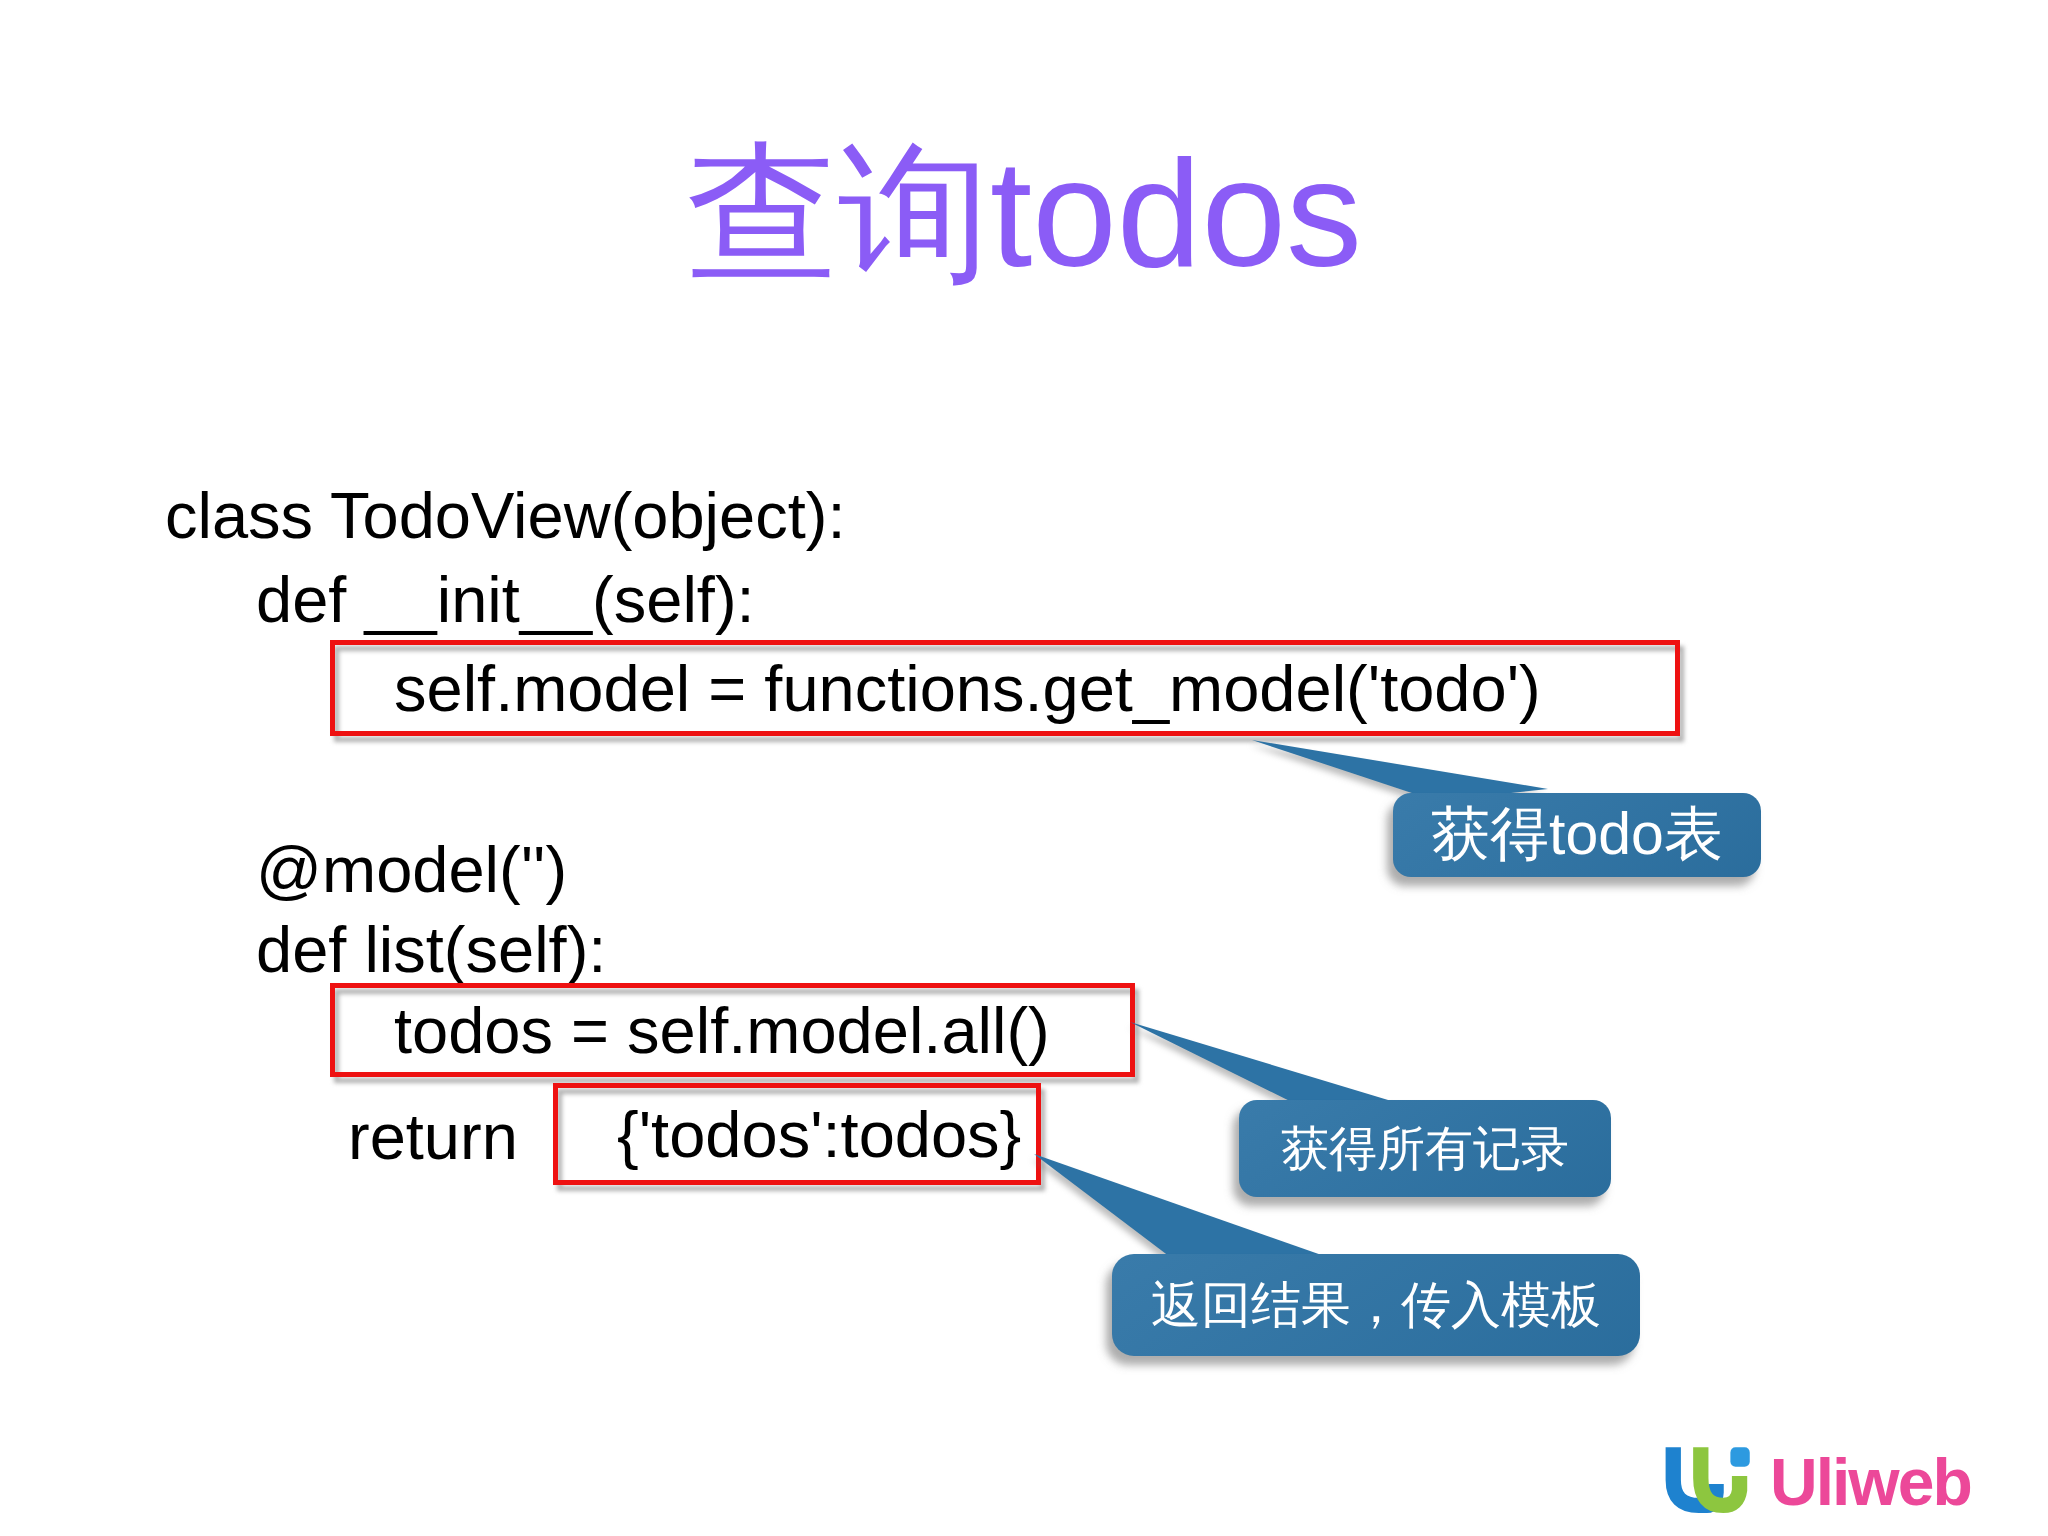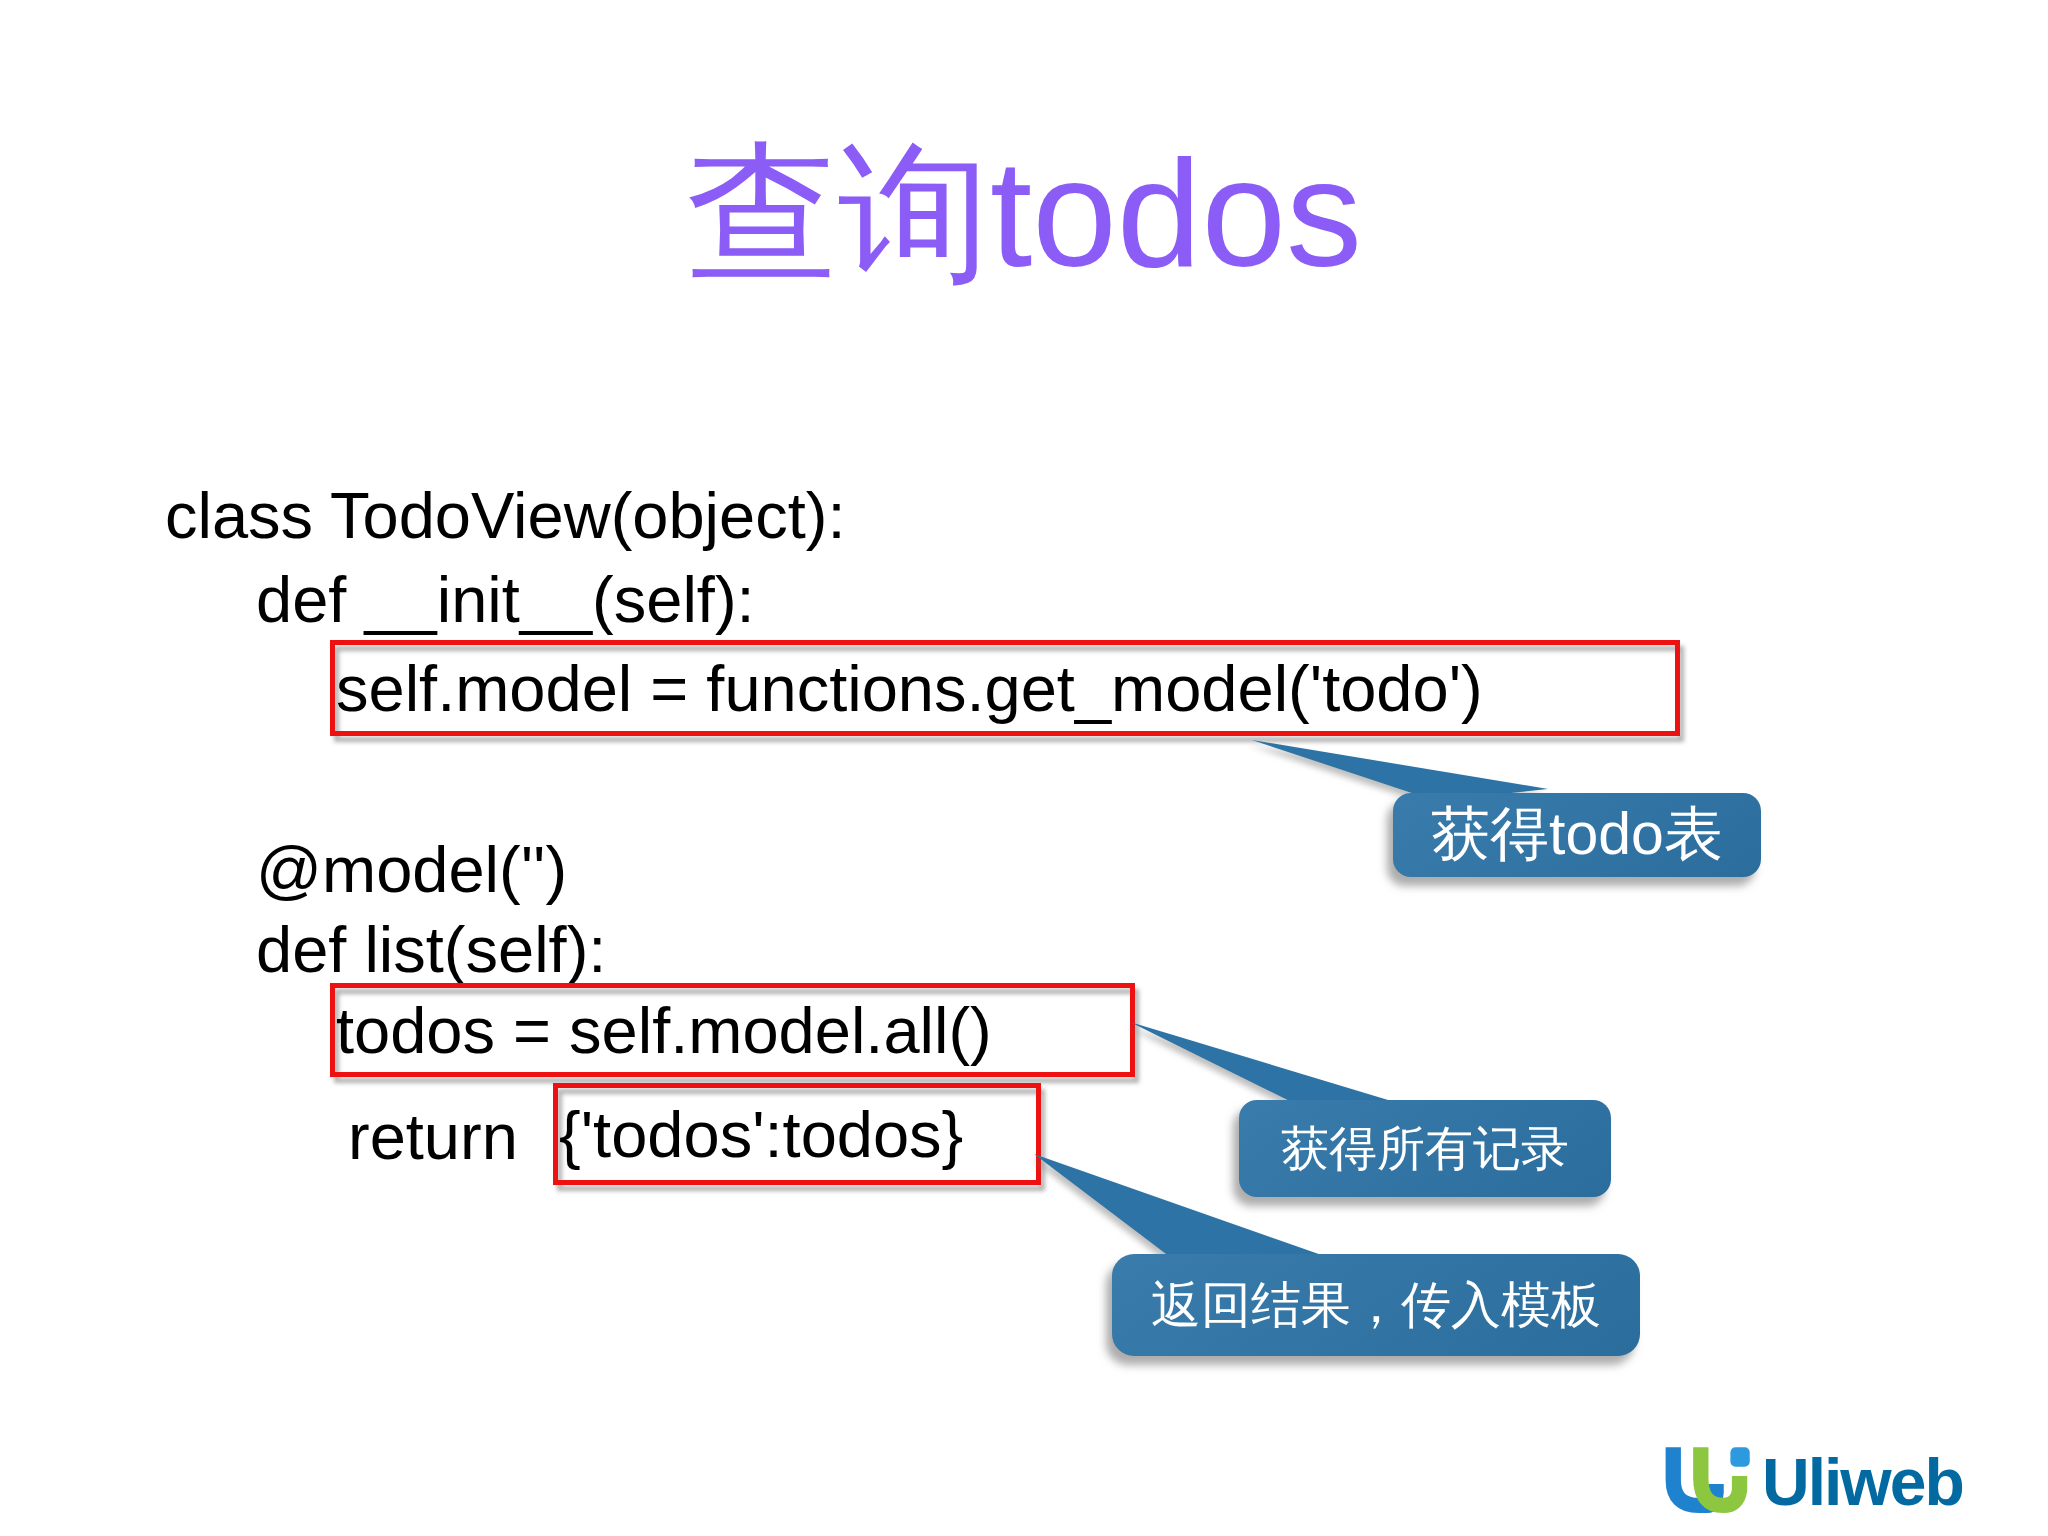--- a/index.html
+++ b/index.html
@@ -54,22 +54,23 @@
   #hl-frame-all       { left: 330px; top: 983px;  width: 795px;  height: 84px; }
   #hl-frame-return    { left: 553px; top: 1083px; width: 478px;  height: 92px; }
   
   .hl-text {
     position: absolute;
     display: flex;
     align-items: center;
     font-size: 65px;
     color: #000000;
     white-space: nowrap;
-    padding-left: 6px;
+    padding-left: 20px;
     box-sizing: border-box;
+    margin-left: 44px;
   }
   #hl-text-get-model { left: 330px; top: 640px;  width: 1350px; height: 96px; }
   #hl-text-all       { left: 330px; top: 983px;  width: 805px;  height: 94px; }
   #hl-text-return    { left: 553px; top: 1083px; width: 488px;  height: 102px; }
   
   #tails {
     position: absolute;
     left: 0; top: 0;
     width: 2048px;
     height: 1536px;
@@ -112,22 +113,23 @@
     top: 1436px;
     width: 380px;
     height: 92px;
     display: flex;
     align-items: center;
   }
   #logo-mark { width: 102px; height: 82px; flex: 0 0 auto; }
   #logo-text {
     font-size: 66px;
     font-weight: 700;
-    color: #0369a1;
+    color: #ec4899;
     letter-spacing: -2px;
+    margin-left: 8px;
     line-height: 82px;
   }
 </style>
 </head>
 <body>
 
 <div id="slide">
 
   <div class="slide-title">查询todos</div>
 

